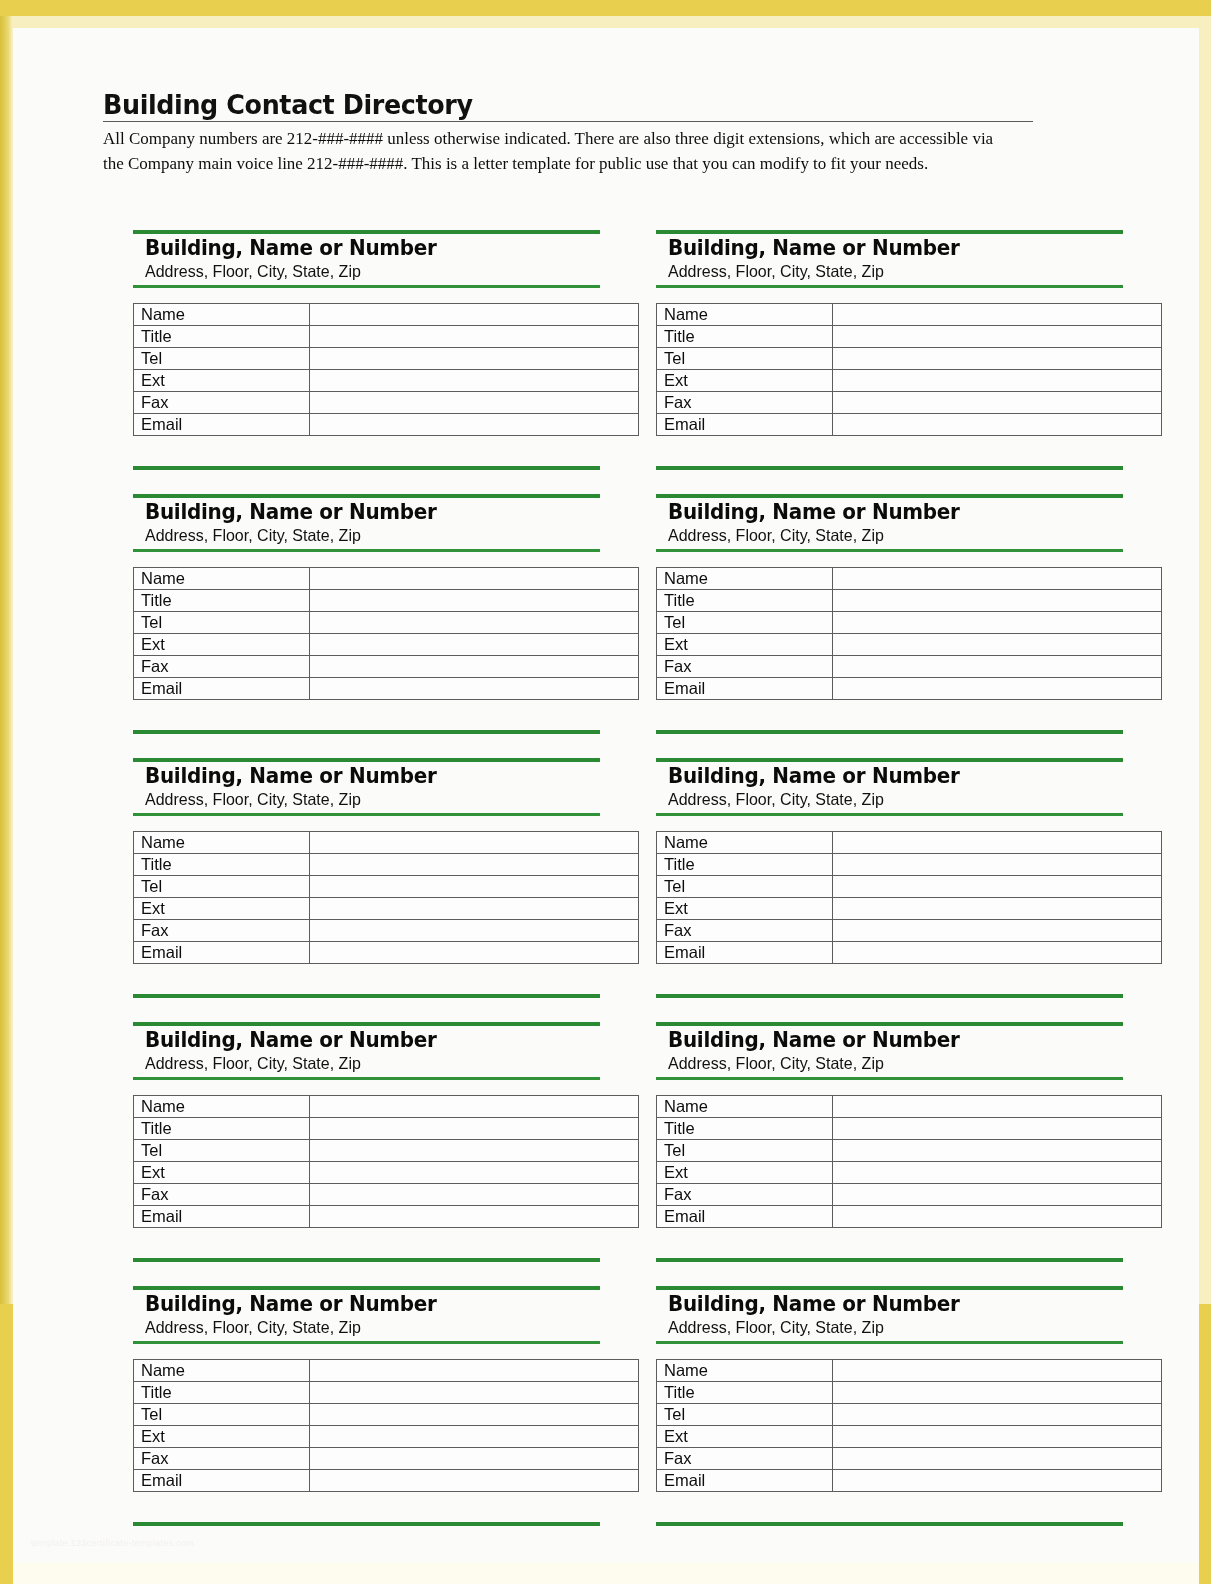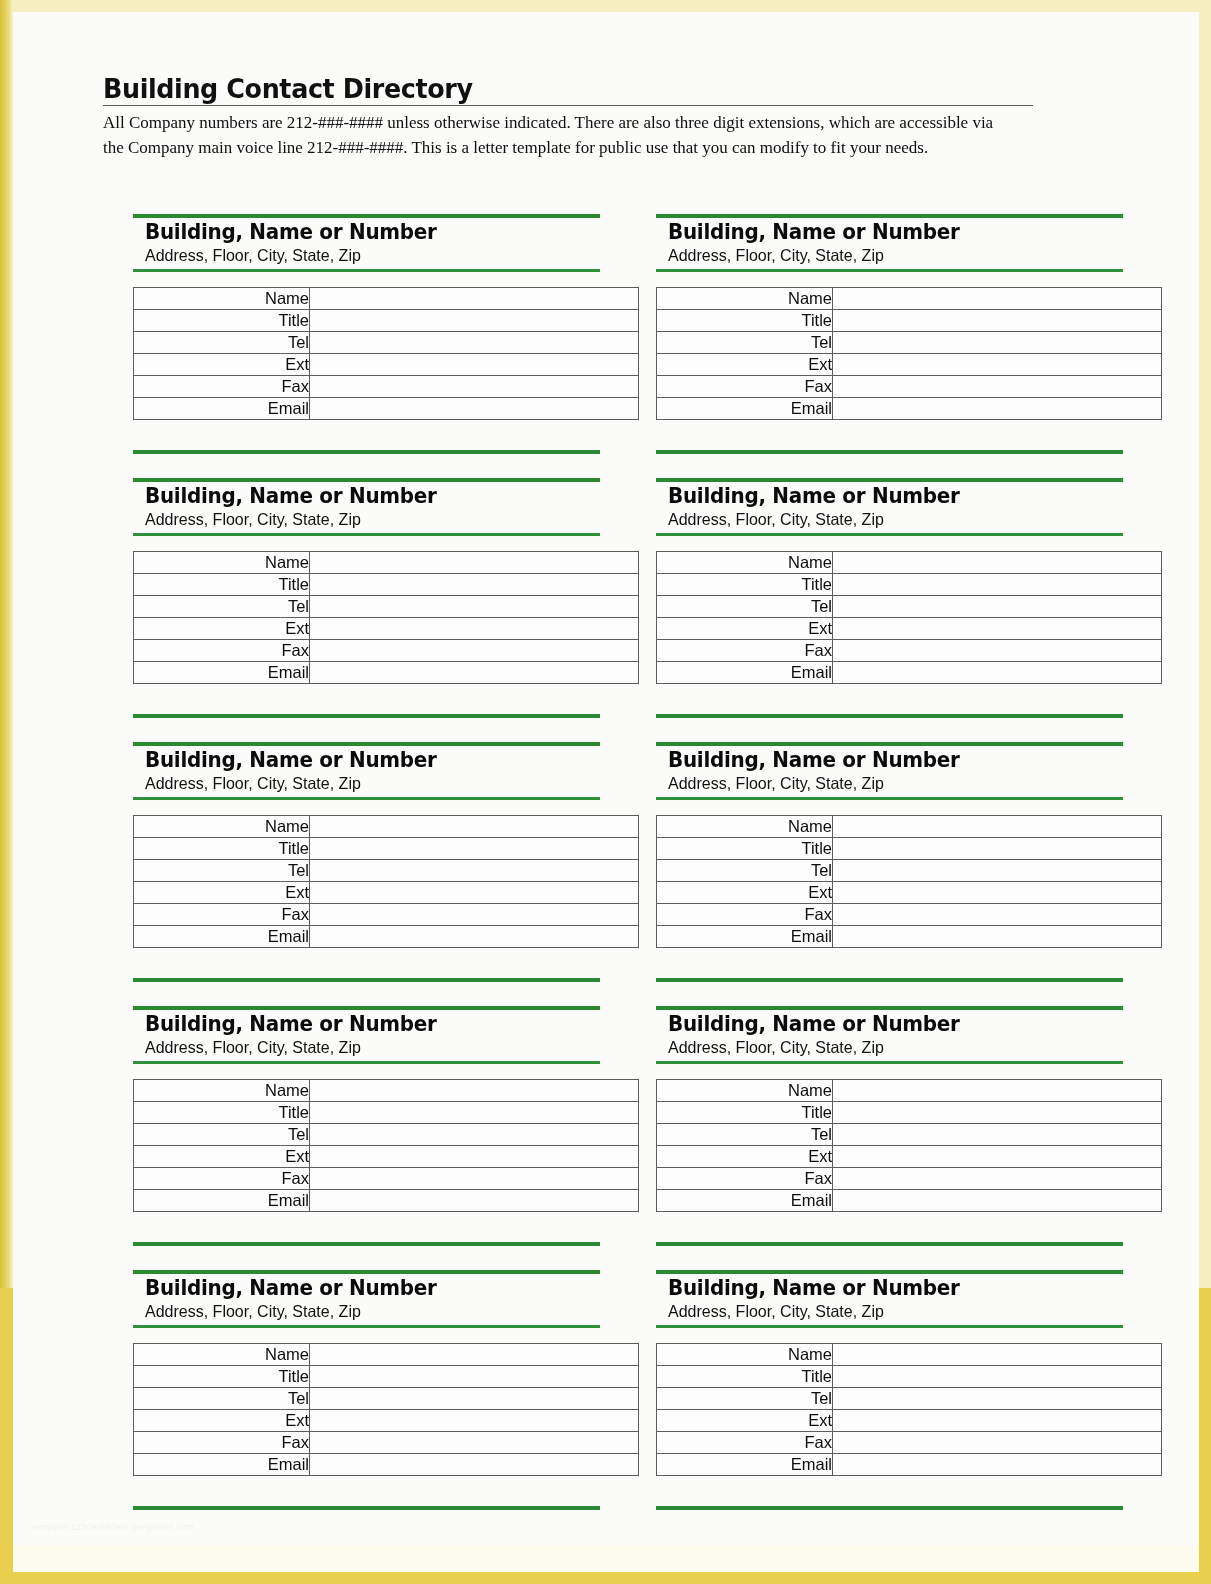--- a/index.html
+++ b/index.html
@@ -11,21 +11,21 @@
     width: 1211px;
     height: 1584px;
     background: #e8cf4e;
     font-family: "Liberation Sans", sans-serif;
     overflow: hidden;
   }
 
   
   #page-frame {
     position: absolute;
-    left: 0; top: 0;
+    left: 0; top: 16px;
     width: 1211px;
     height: 1288px;
     background: linear-gradient(90deg,#d8c03a 0px,#e0cb52 4px,#eddc7e 9px,#f7efc0 12px);
     box-sizing: border-box;
     padding: 8px;
   }
   #sheet {
     position: absolute;
     left: 13px;
     top: 12px;
@@ -134,21 +134,20 @@
     background: #2f9239;
     width: 100%;
   }
 
   table.contact-table {
     margin-top: 15px;
     border-collapse: collapse;
     width: 489px;
     table-layout: fixed;
     background: #fdfdfd;
-    text-align: right;
   }
   table.contact-table td {
     border: 1px solid #5d5d5d;
     height: 21px;
     font-size: 16.5px;
     font-family: "Liberation Sans", sans-serif;
     color: #0d0d0d;
     padding: 0 0 0 7px;
     line-height: 1.05;
     vertical-align: middle;

